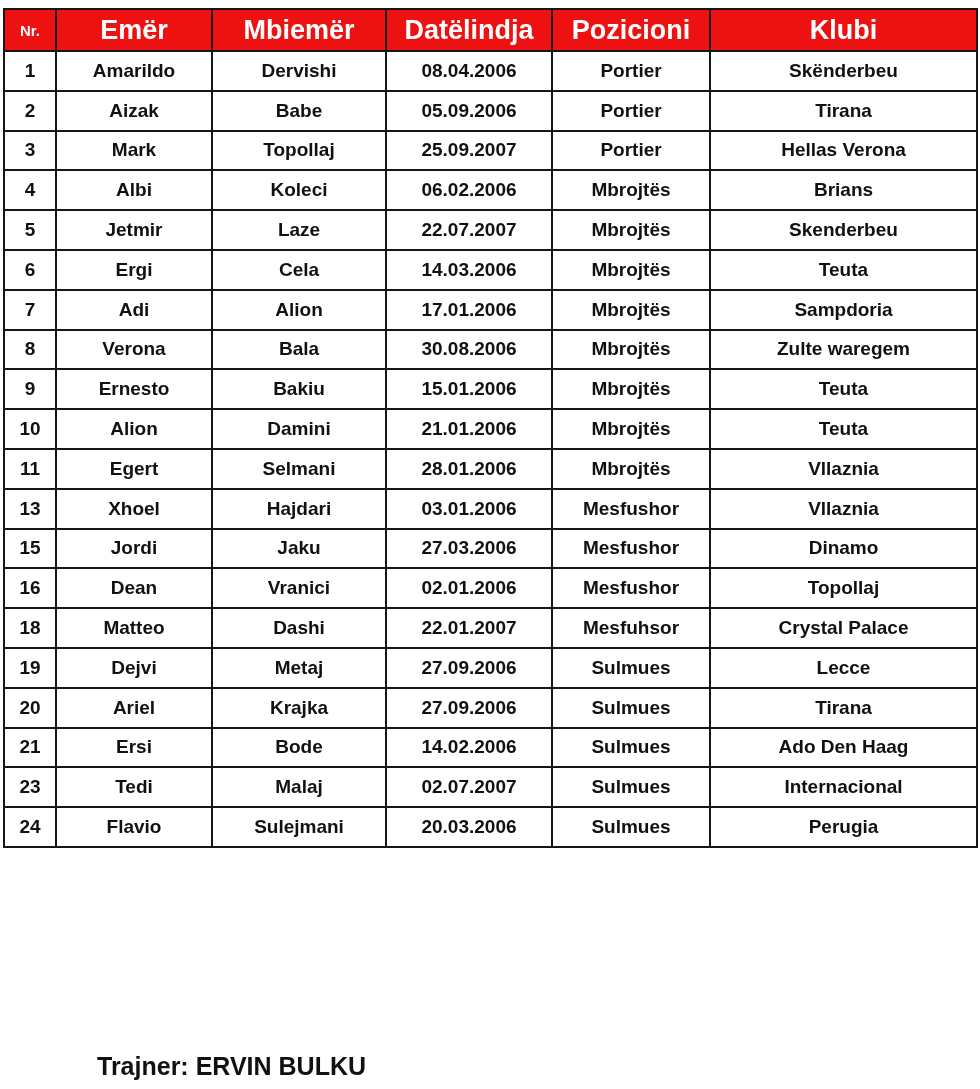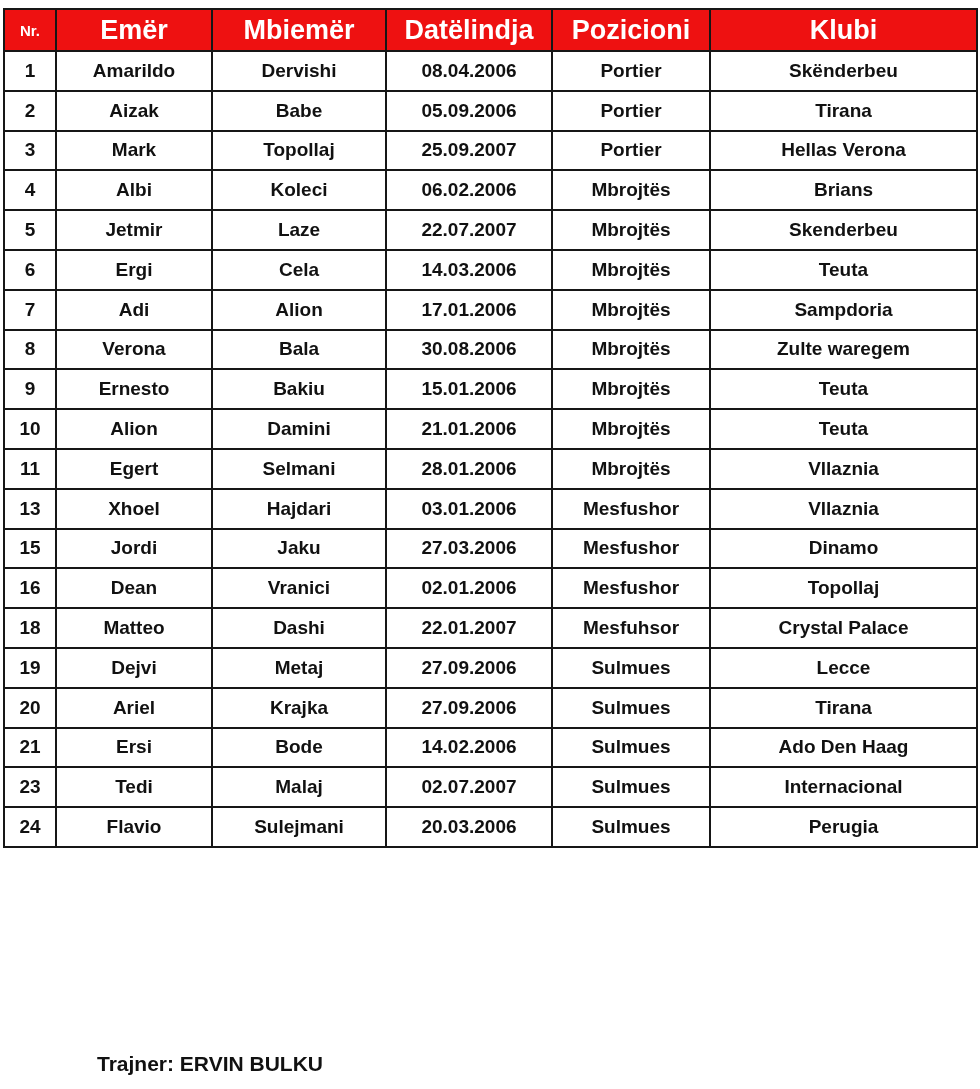--- a/index.html
+++ b/index.html
@@ -56,21 +56,21 @@
   }
   table.roster td {
     background: #FFFFFF;
     color: var(--cell-text);
     font-size: 19px;
   }
   .coach-line {
     position: absolute;
     left: 97px;
     top: 1052px;
-    font-size: 21px;
+    font-size: 25px;
     font-weight: bold;
     color: #111111;
     white-space: nowrap;
   }
 </style>
 </head>
 <body>
 
 <div class="page">
 

